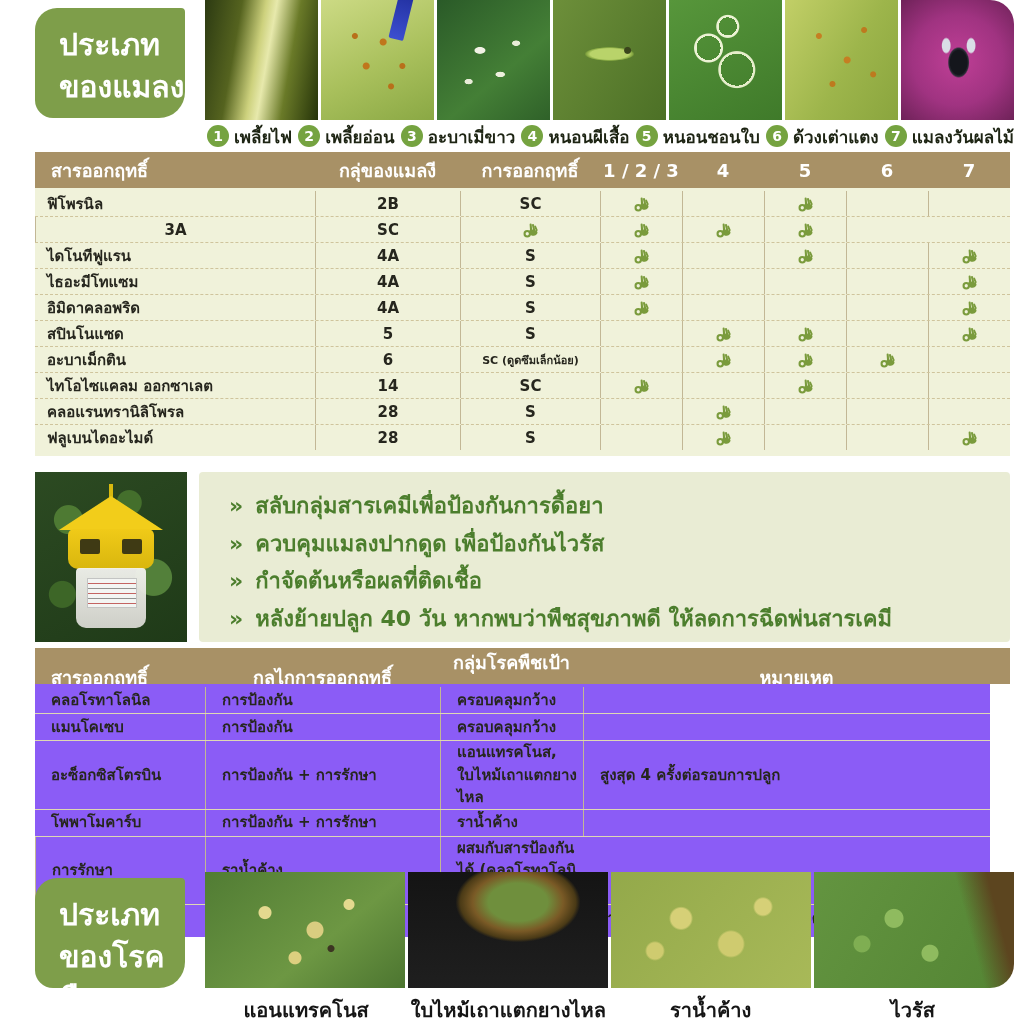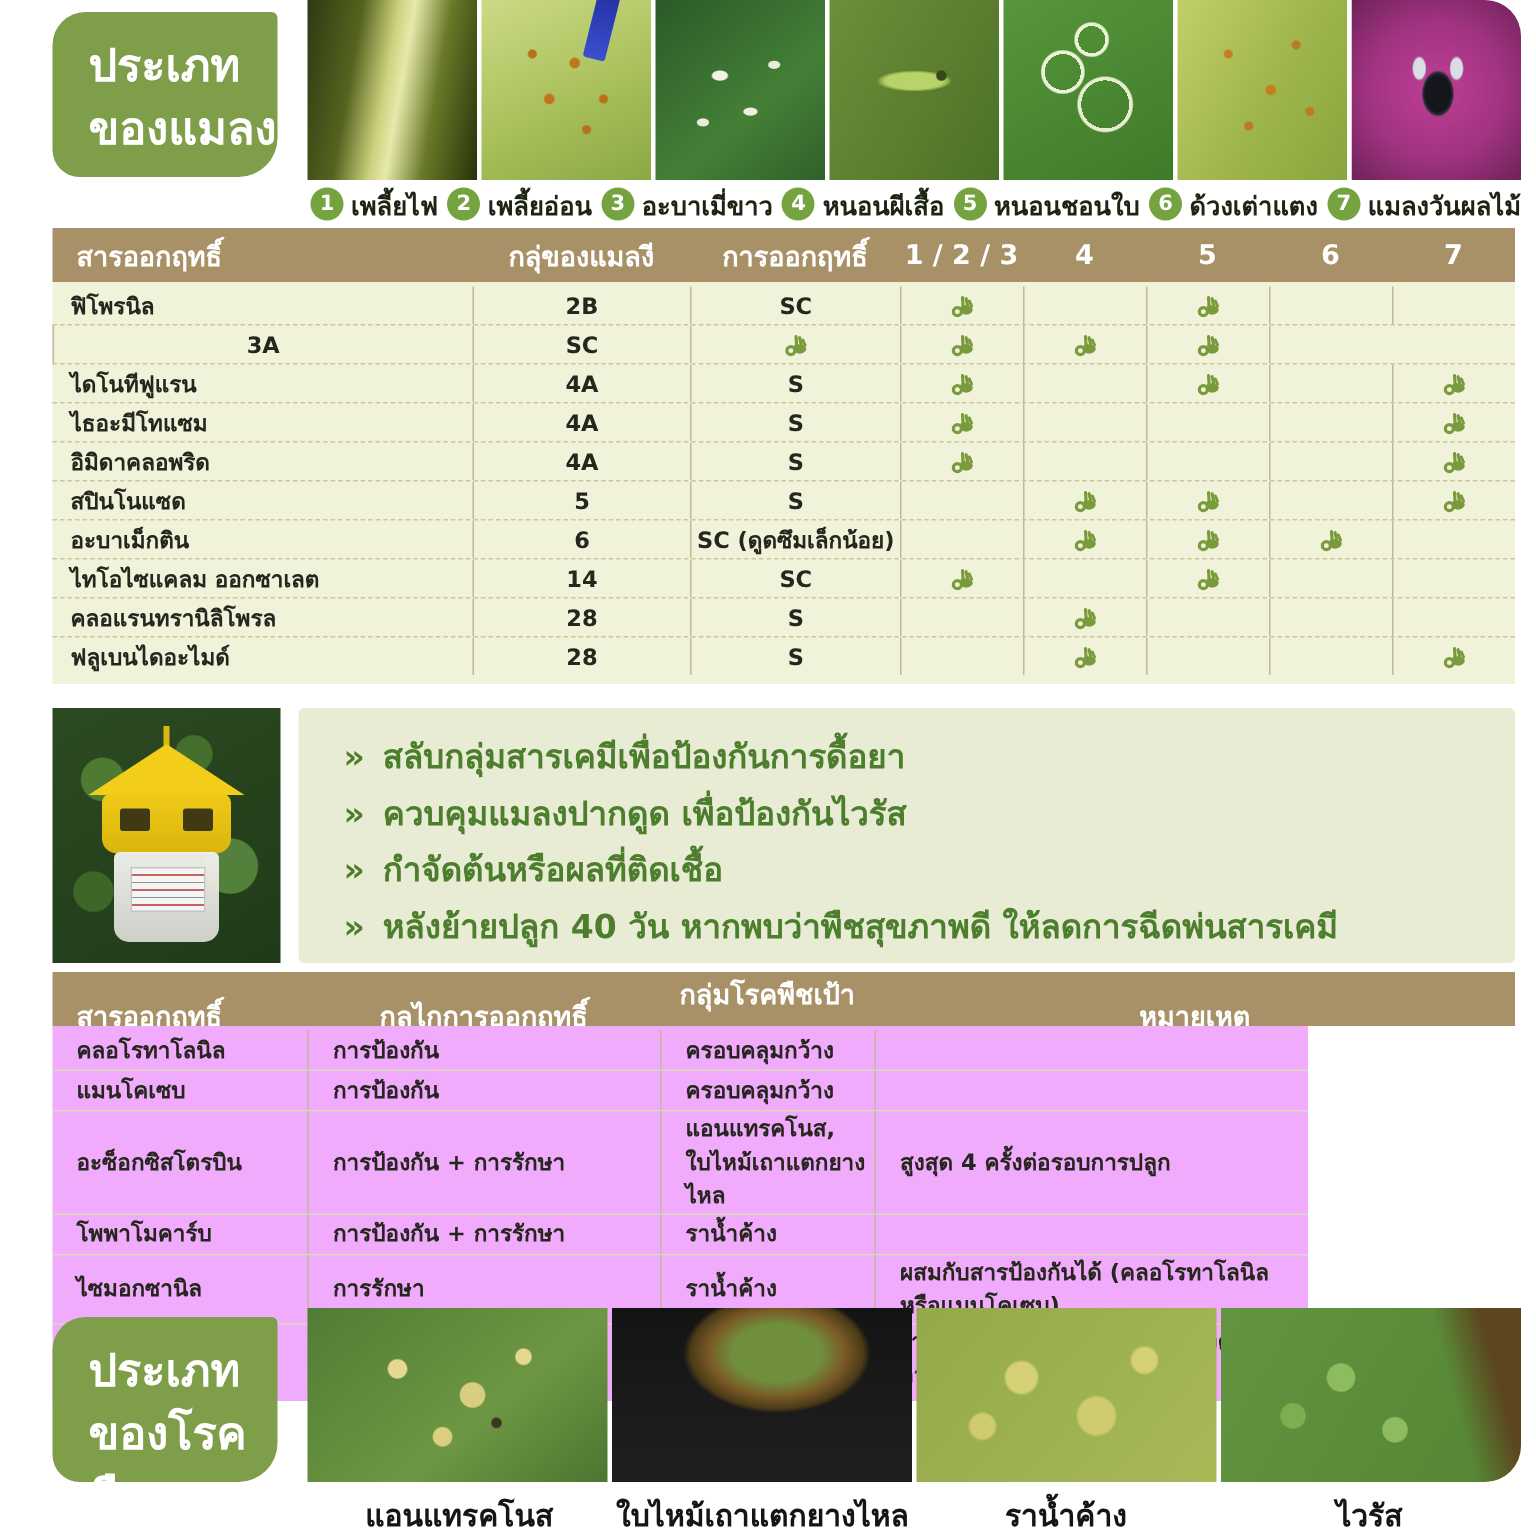--- a/index.html
+++ b/index.html
@@ -68,21 +68,21 @@
   .itable-header{position:absolute;left:35px;top:152px;width:975px;height:36px;background:#a89166;
       color:#fff;font-size:18px;font-weight:bold;align-items:center;}
   .itable-header .h{text-align:center;}
   .itable-header .h.name{text-align:left;padding-left:16px;}
   .itable-body{position:absolute;left:35px;top:188px;width:975px;background:#f0f2da;padding:3px 0 6px;}
   .irow{height:25px;align-items:stretch;border-bottom:1px dashed #cfc49c;font-size:15px;font-weight:bold;color:#26261e;}
   .irow:last-child{border-bottom:none;}
   .irow>div{display:flex;align-items:center;justify-content:center;}
   .irow .cn{justify-content:flex-start;padding-left:12px;}
   .irow .bl{border-left:1px solid #c2b795;}
-  .irow .small{font-size:15px;}
+  .irow .small{font-size:11px;}
   .hand{width:18px;height:18px;}
 
   .footnote{position:absolute;left:48px;top:449px;font-size:13.5px;font-style:italic;color:#3c3c34;}
 
   
   .trap-photo{position:absolute;left:35px;top:472px;width:152px;height:170px;overflow:hidden;
       background:
       radial-gradient(circle at 22% 28%,#4e7a33 0 14px,transparent 15px),
       radial-gradient(circle at 78% 62%,#53803a 0 18px,transparent 19px),
       radial-gradient(circle at 62% 18%,#446f2c 0 12px,transparent 13px),
@@ -104,21 +104,21 @@
       border-radius:4px;padding:20px 0 0 30px;box-sizing:border-box;}
   .tip{display:flex;gap:12px;font-size:22px;font-weight:bold;color:#4c7e2d;margin-bottom:10px;line-height:1.25;}
   .tip .bullet{flex:0 0 auto;}
 
   
   .grid-d{display:grid;grid-template-columns:170px 235px 143px 1fr;}
   .dtable-header{position:absolute;left:35px;top:648px;width:975px;height:36px;background:#a89166;
       color:#fff;font-size:18px;font-weight:bold;align-items:center;}
   .dtable-header .h{text-align:center;}
   .dtable-header .h.name{text-align:left;padding-left:16px;}
-  .dtable-body{position:absolute;left:35px;top:684px;width:837px;background:#f0abfc;padding:3px 0 6px;}
+  .dtable-body{position:absolute;left:35px;top:684px;width:955px;background:#8b5cf6;padding:3px 0 6px;}
   .drow{min-height:26px;align-items:center;border-bottom:1px solid #ded8b4;
       font-size:15px;font-weight:bold;color:#26261e;}
   .drow:last-child{border-bottom:none;}
   .drow.tall{min-height:54px;}
   .drow>div{display:flex;align-items:center;height:100%;box-sizing:border-box;padding-left:16px;white-space:pre-line;line-height:1.5;}
   .drow .bl{border-left:1px solid #c2b795;}
 
   
   .disease-strip{position:absolute;left:205px;top:872px;width:809px;height:116px;display:flex;gap:3px;}
   .disease-strip .photo:last-child{border-bottom-right-radius:24px;}
@@ -558,21 +558,20 @@
 ใบไหม้เถาแตกยางไหล</div>
         <div class="bl">สูงสุด 4 ครั้งต่อรอบการปลูก</div>
       </div>
       <div class="drow grid-d">
         <div>โพพาโมคาร์บ</div>
         <div class="bl">การป้องกัน + การรักษา</div>
         <div class="bl">ราน้ำค้าง</div>
         <div class="bl"></div>
       </div>
       <div class="drow grid-d">
-        <div>ไซมอกซานิล</div>
         <div class="bl">การรักษา</div>
         <div class="bl">ราน้ำค้าง</div>
         <div class="bl">ผสมกับสารป้องกันได้ (คลอโรทาโลนิลหรือแมนโคเซบ)</div>
       </div>
       <div class="drow grid-d">
         <div>เมทาแลกซิล</div>
         <div class="bl">การป้องกัน + การรักษา</div>
         <div class="bl">ราน้ำค้าง</div>
         <div class="bl">ง่ายต่อการดื้อยา (ใช้เพียง 2 ครั้งต่อรอบการปลูก)</div>
       </div>

